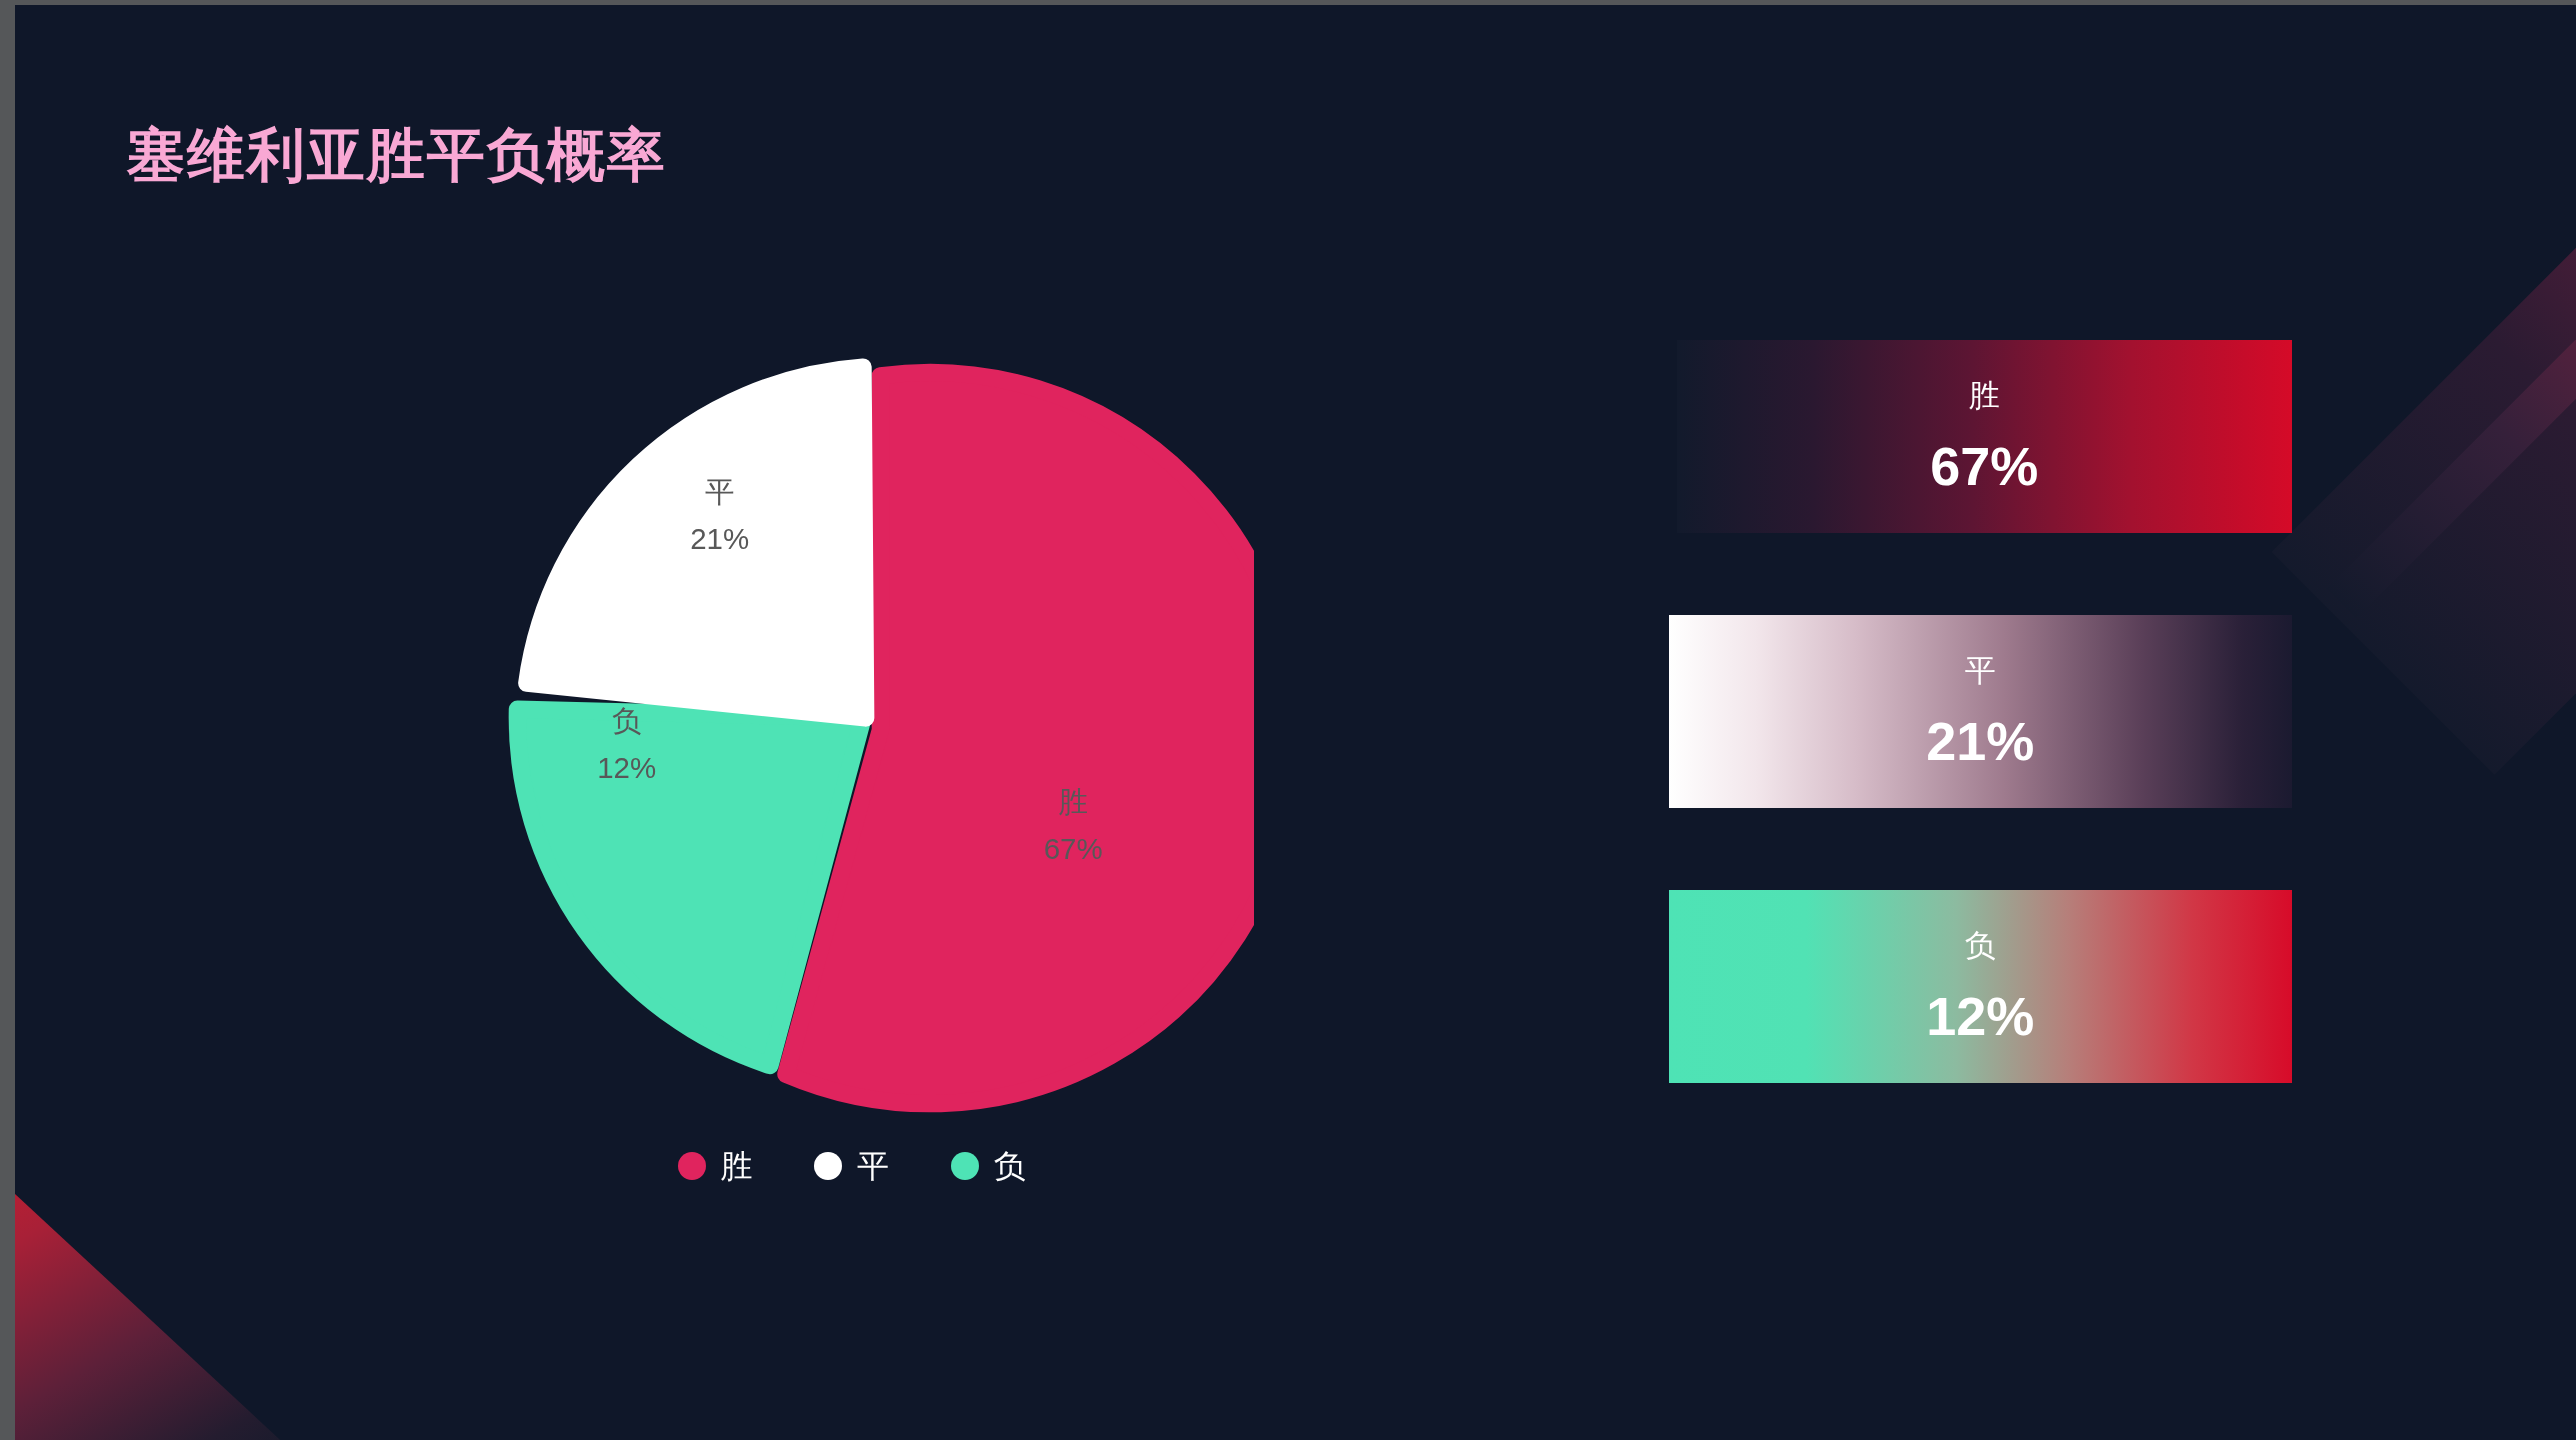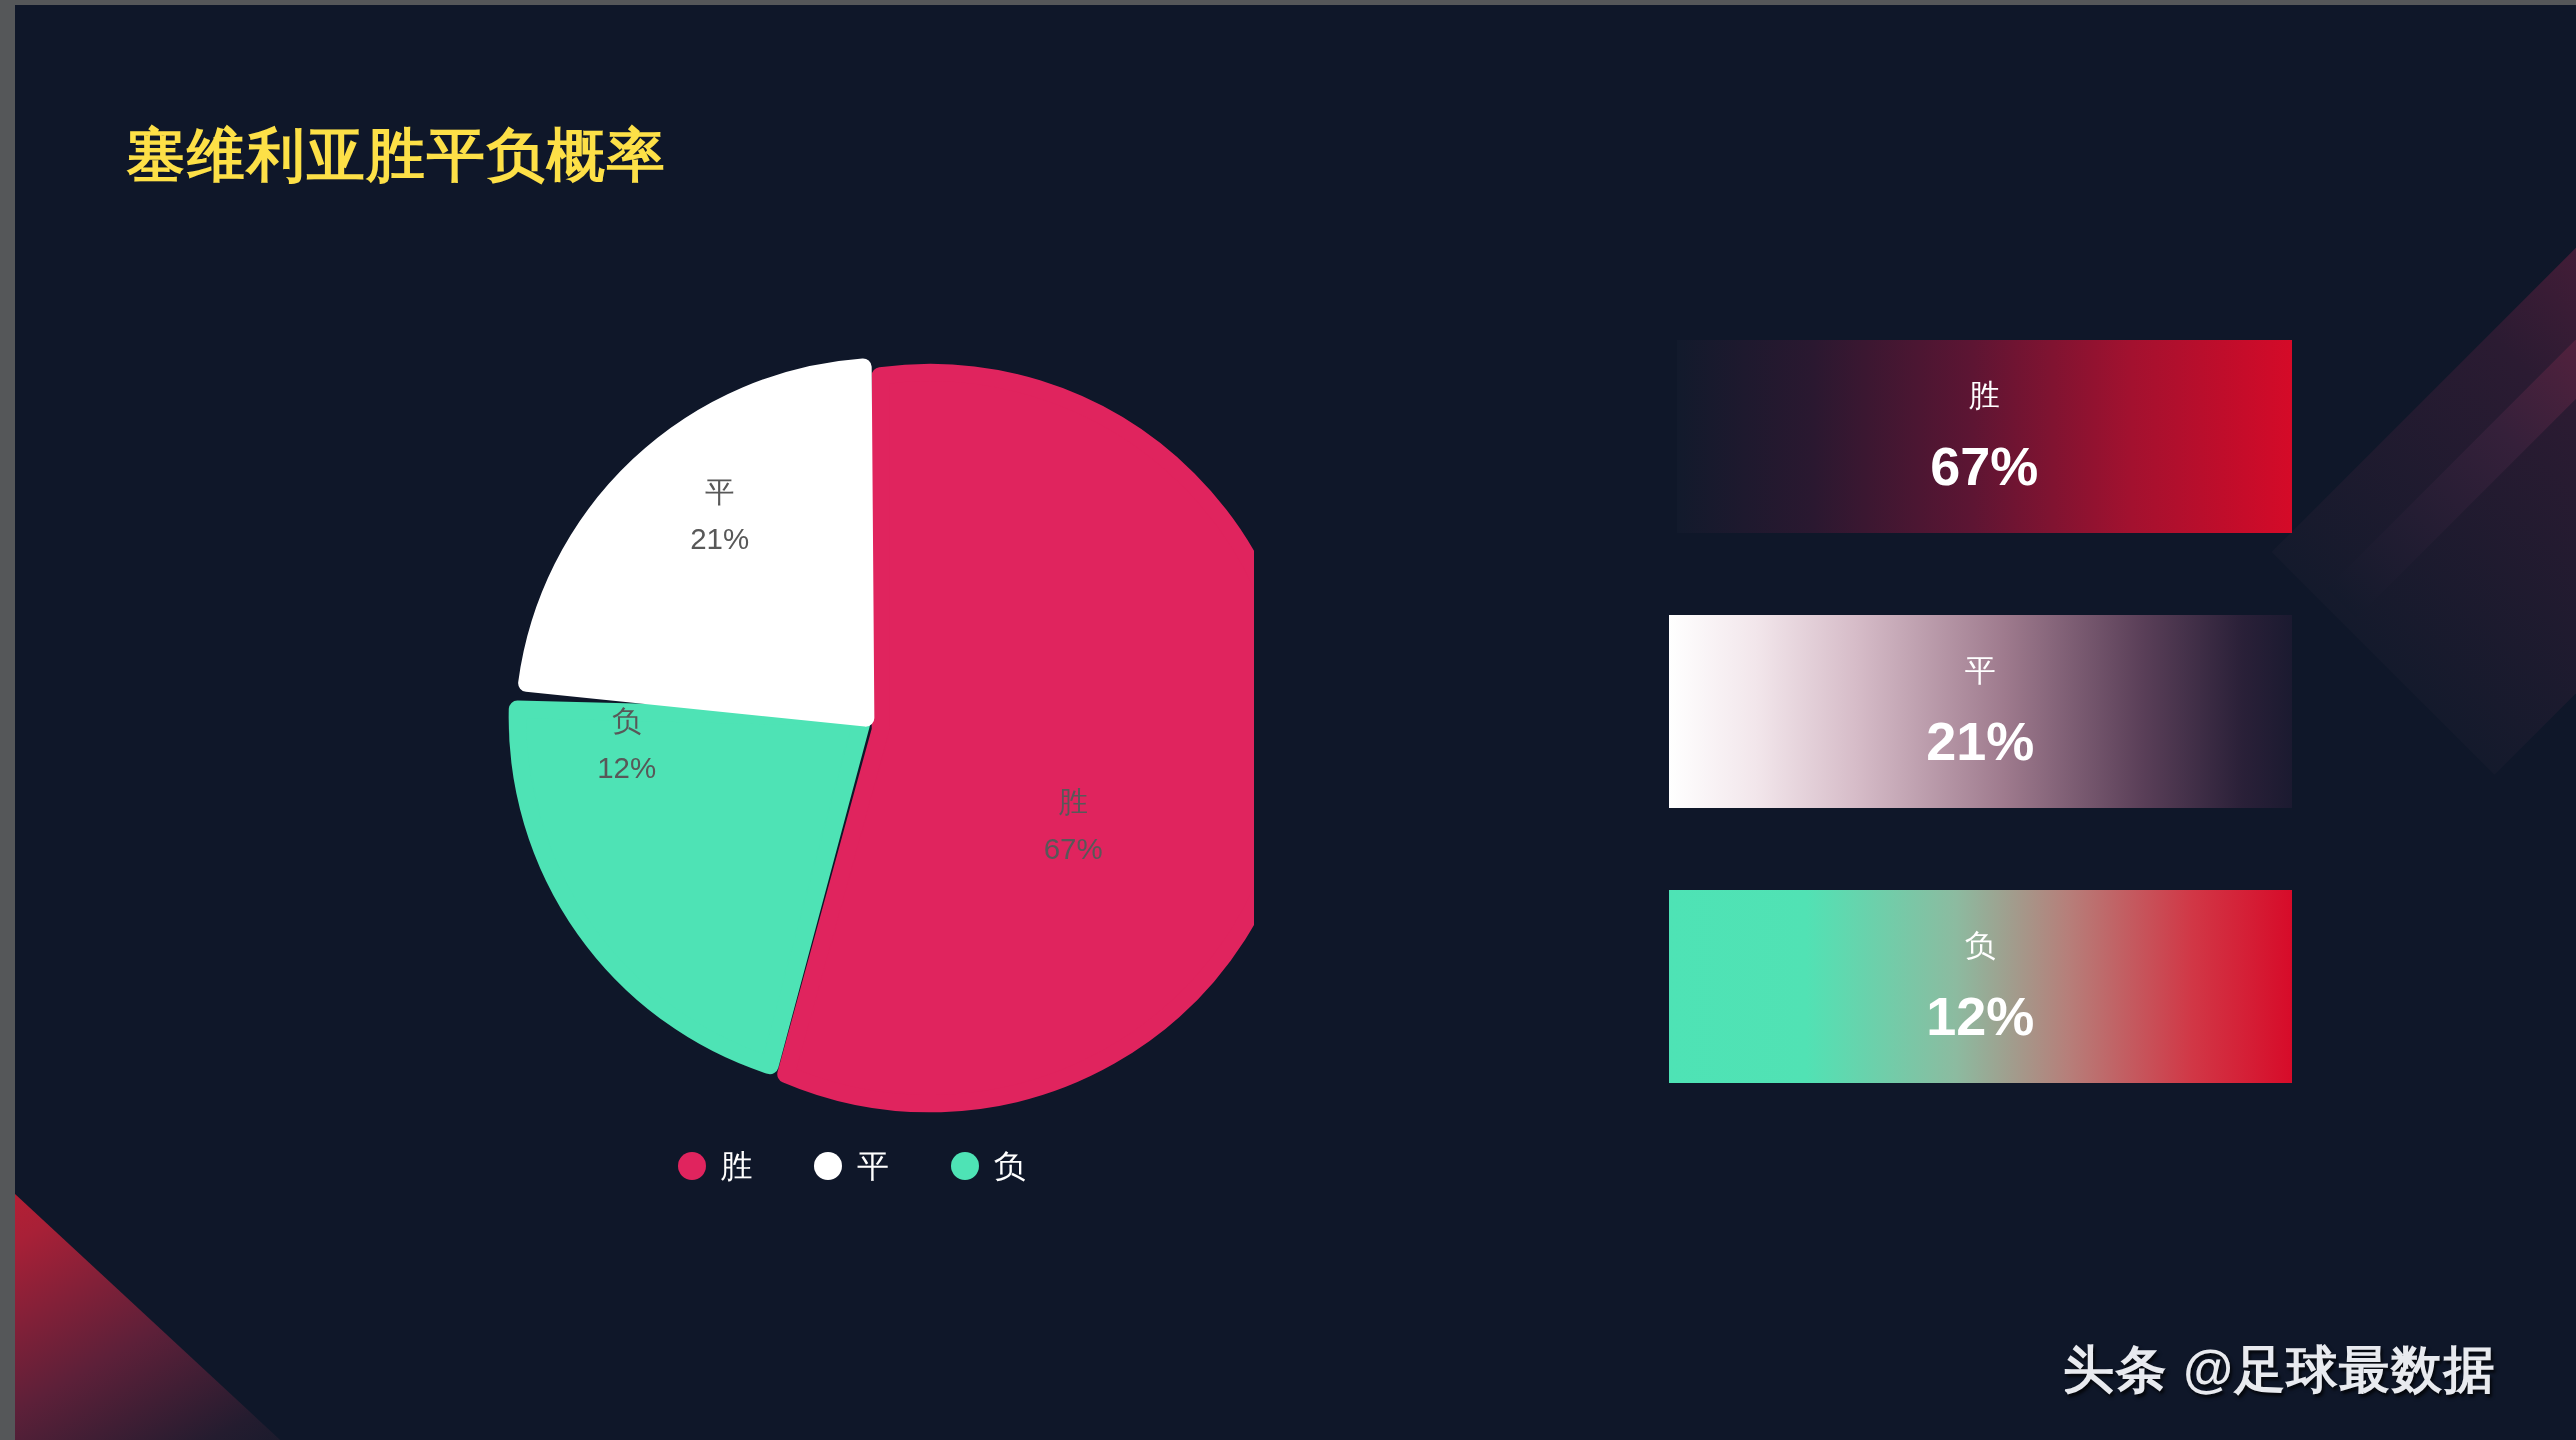--- a/index.html
+++ b/index.html
@@ -75,21 +75,21 @@
     clip-path: polygon(0 0, 100% 100%, 0 100%);
   }
 
   
   .title {
     position: absolute;
     left: 112px;
     top: 112px;
     font-size: 58px;
     font-weight: 700;
-    color: #fde047;
+    color: #f9a8d4;
     letter-spacing: 2px;
     white-space: nowrap;
   }
 
   
   .pie-wrap {
     position: absolute;
     left: 469px;
     top: 338px;
     width: 770px;
@@ -248,17 +248,16 @@
       <div class="bar bar-2">
         <div class="bar-label">平</div>
         <div class="bar-value">21%</div>
       </div>
       <div class="bar bar-3">
         <div class="bar-label">负</div>
         <div class="bar-value">12%</div>
       </div>
     </div>
 
-    <div class="watermark">头条 @足球最数据</div>
 
   </div>
 </div>
 
 
 </body></html>

